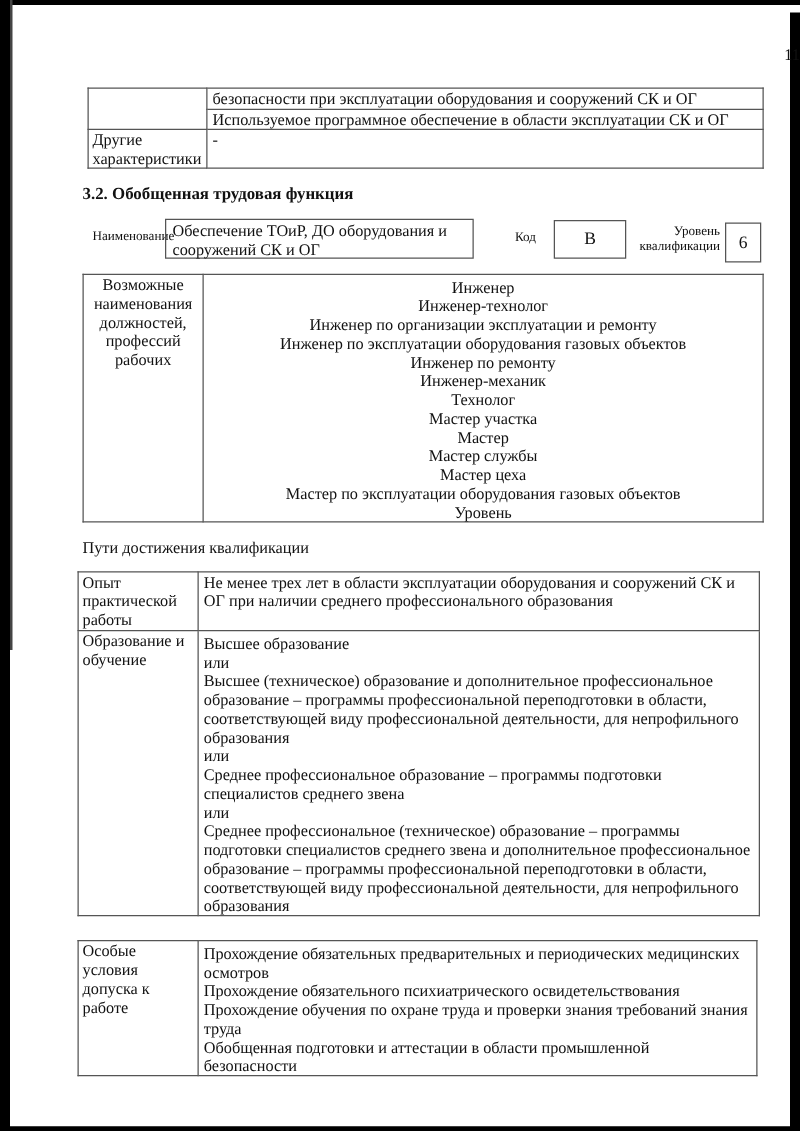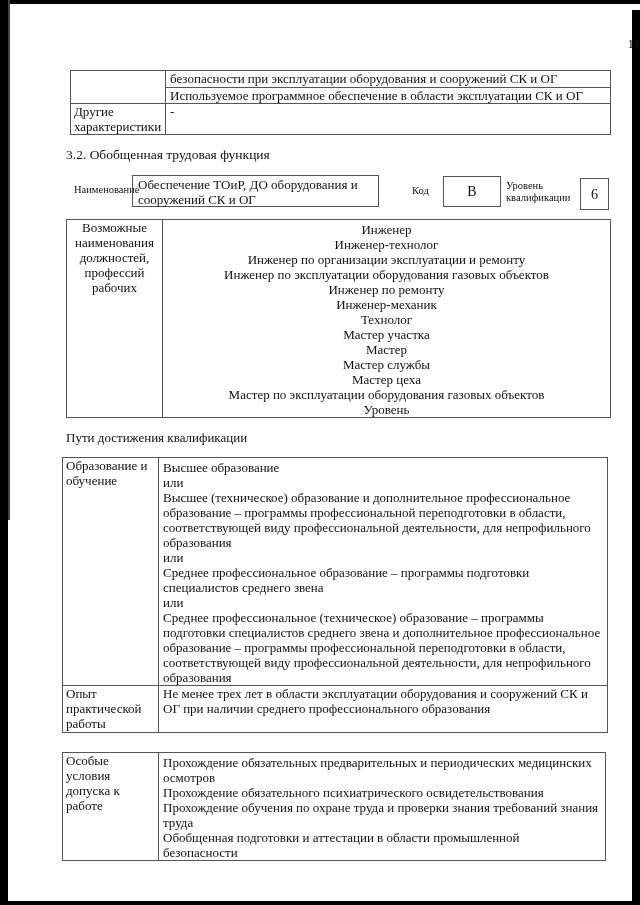--- a/index.html
+++ b/index.html
@@ -12,21 +12,21 @@
   .scan-right { position:absolute; right:0; top:10px; width:8px; height:895px; background:#000; }
   .scan-top { position:absolute; left:0; top:0; width:640px; height:4px; background:#000; }
   .scan-bottom { position:absolute; left:0; bottom:0; width:640px; height:4px; background:#000; }
 
   .page-number { position:absolute; top:36px; left:0; width:640px; text-align:right; font-size:13px; }
 
   table.doc { position:absolute; border-collapse:collapse; font-size:13px; line-height:15px;border-radius:23px; }
   table.doc td { border:1px solid #555; vertical-align:top; padding:0 4px; }
   table.doc td.lbl { padding:0 3px; }
 
-  .heading { position:absolute; left:66px; top:147px; font-size:13.5px; font-weight:normal; }
+  .heading { position:absolute; left:66px; top:147px; font-size:13.5px; font-weight:bold; }
   .field-label { position:absolute; font-size:10.5px; line-height:12px; }
   .box { position:absolute; border:1px solid #555; box-sizing:border-box; font-size:13px; line-height:15px; }
   .box.center { display:flex; align-items:center; justify-content:center; font-size:14px; }
   .subheading { position:absolute; left:66px; top:430px; font-size:13px; }
   .line { display:block; }
 </style>
 </head>
 <body>
 
 <div class="scan-top"></div>
@@ -58,21 +58,21 @@
 <div class="field-label" style="left:74px; top:184px;">Наименование</div>
 <div class="box" style="left:132px; top:175px; width:247px; height:32px; padding:1px 5px;">
   <span>Обеспечение ТОиР, ДО оборудования и сооружений СК и ОГ</span>
 </div>
 
 <div class="field-label" style="left:412px; top:185px;">Код</div>
 <div class="box center" style="left:443px; top:176px; width:58px; height:31px;">
   <span>B</span>
 </div>
 
-<div class="field-label" style="left:506px; top:180px; width:70px; text-align:left;">Уровень квалификации</div>
+<div class="field-label" style="left:506px; top:180px; width:70px; text-align:right;">Уровень квалификации</div>
 <div class="box center" style="left:580px; top:178px; width:29px; height:32px;">
   <span>6</span>
 </div>
 
 <table class="doc" style="left:66px; top:219px; width:545px;text-align:center;">
   <tbody>
       <tr>
     <td class="lbl" style="width:89px; height:193px;">Возможные наименования должностей, профессий рабочих</td>
     <td style="padding-top:2px;">
       <span class="line">Инженер</span>
@@ -91,44 +91,44 @@
     </td>
   </tr>
 </tbody>
   </table>
 
 <div class="subheading">Пути достижения квалификации</div>
 
 <table class="doc" style="left:62px; top:457px; width:546px;">
   <tbody>
       <tr>
+    <td class="lbl" style="height:46px;">Опыт практической работы</td>
+    <td>
+      <span class="line">Не менее трех лет в области эксплуатации оборудования и сооружений СК и</span>
+      <span class="line">ОГ при наличии среднего профессионального образования</span>
+    </td>
+  </tr>
+  <tr>
     <td class="lbl" style="width:89px;">Образование и обучение</td>
     <td style="padding-top:2px;">
       <span class="line">Высшее образование</span>
       <span class="line">или</span>
       <span class="line">Высшее (техническое) образование и дополнительное профессиональное</span>
       <span class="line">образование – программы профессиональной переподготовки в области,</span>
       <span class="line">соответствующей виду профессиональной деятельности, для непрофильного</span>
       <span class="line">образования</span>
       <span class="line">или</span>
       <span class="line">Среднее профессиональное образование – программы подготовки</span>
       <span class="line">специалистов среднего звена</span>
       <span class="line">или</span>
       <span class="line">Среднее профессиональное (техническое) образование – программы</span>
       <span class="line">подготовки специалистов среднего звена и дополнительное профессиональное</span>
       <span class="line">образование – программы профессиональной переподготовки в области,</span>
       <span class="line">соответствующей виду профессиональной деятельности, для непрофильного</span>
       <span class="line">образования</span>
-    </td>
-  </tr>
-  <tr>
-    <td class="lbl" style="height:46px;">Опыт практической работы</td>
-    <td>
-      <span class="line">Не менее трех лет в области эксплуатации оборудования и сооружений СК и</span>
-      <span class="line">ОГ при наличии среднего профессионального образования</span>
     </td>
   </tr>
 </tbody>
   </table>
 
 <table class="doc" style="left:62px; top:740px; width:544px;margin-top:12px;">
   <tbody>
       <tr>
     <td class="lbl" style="width:89px;">Особые условия допуска к работе</td>
     <td style="padding-top:2px;">

